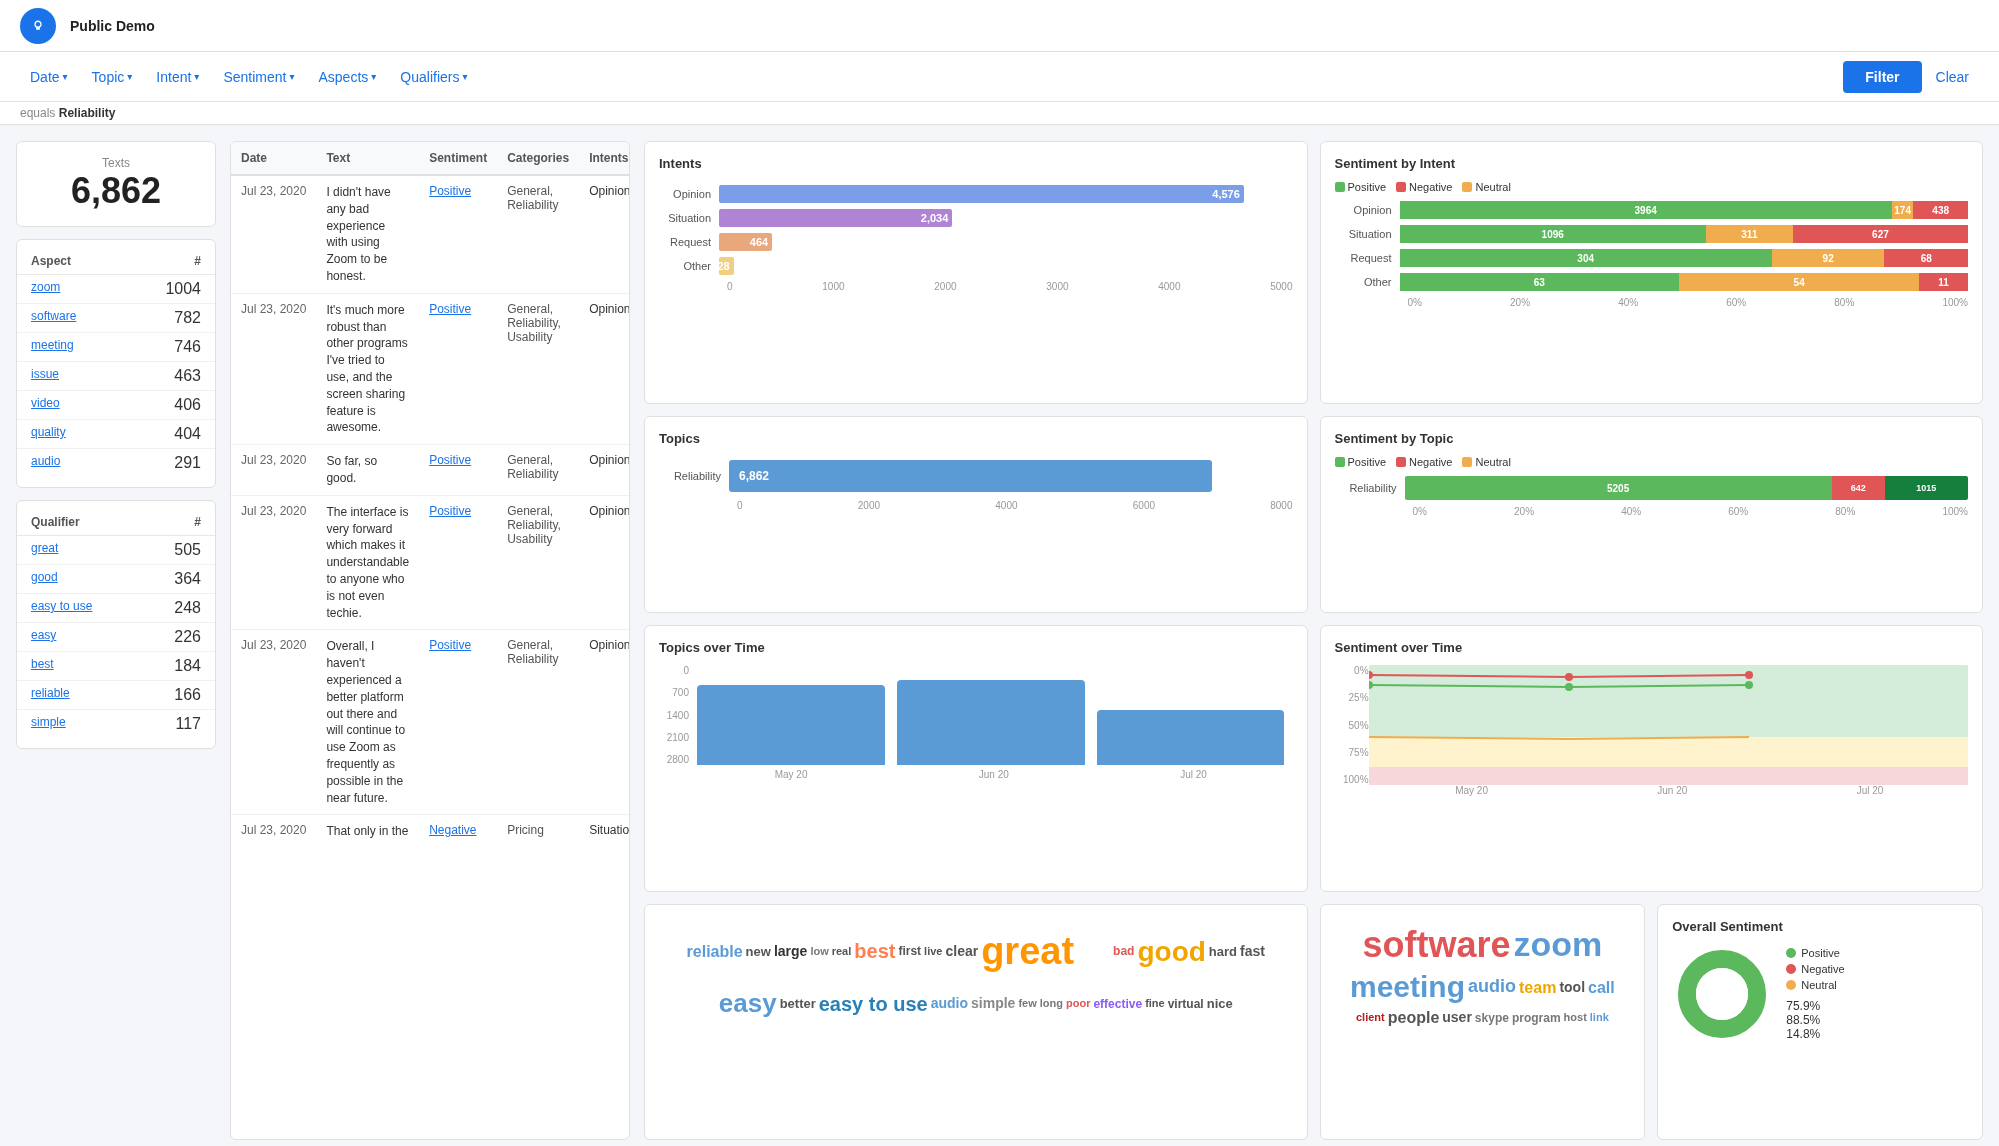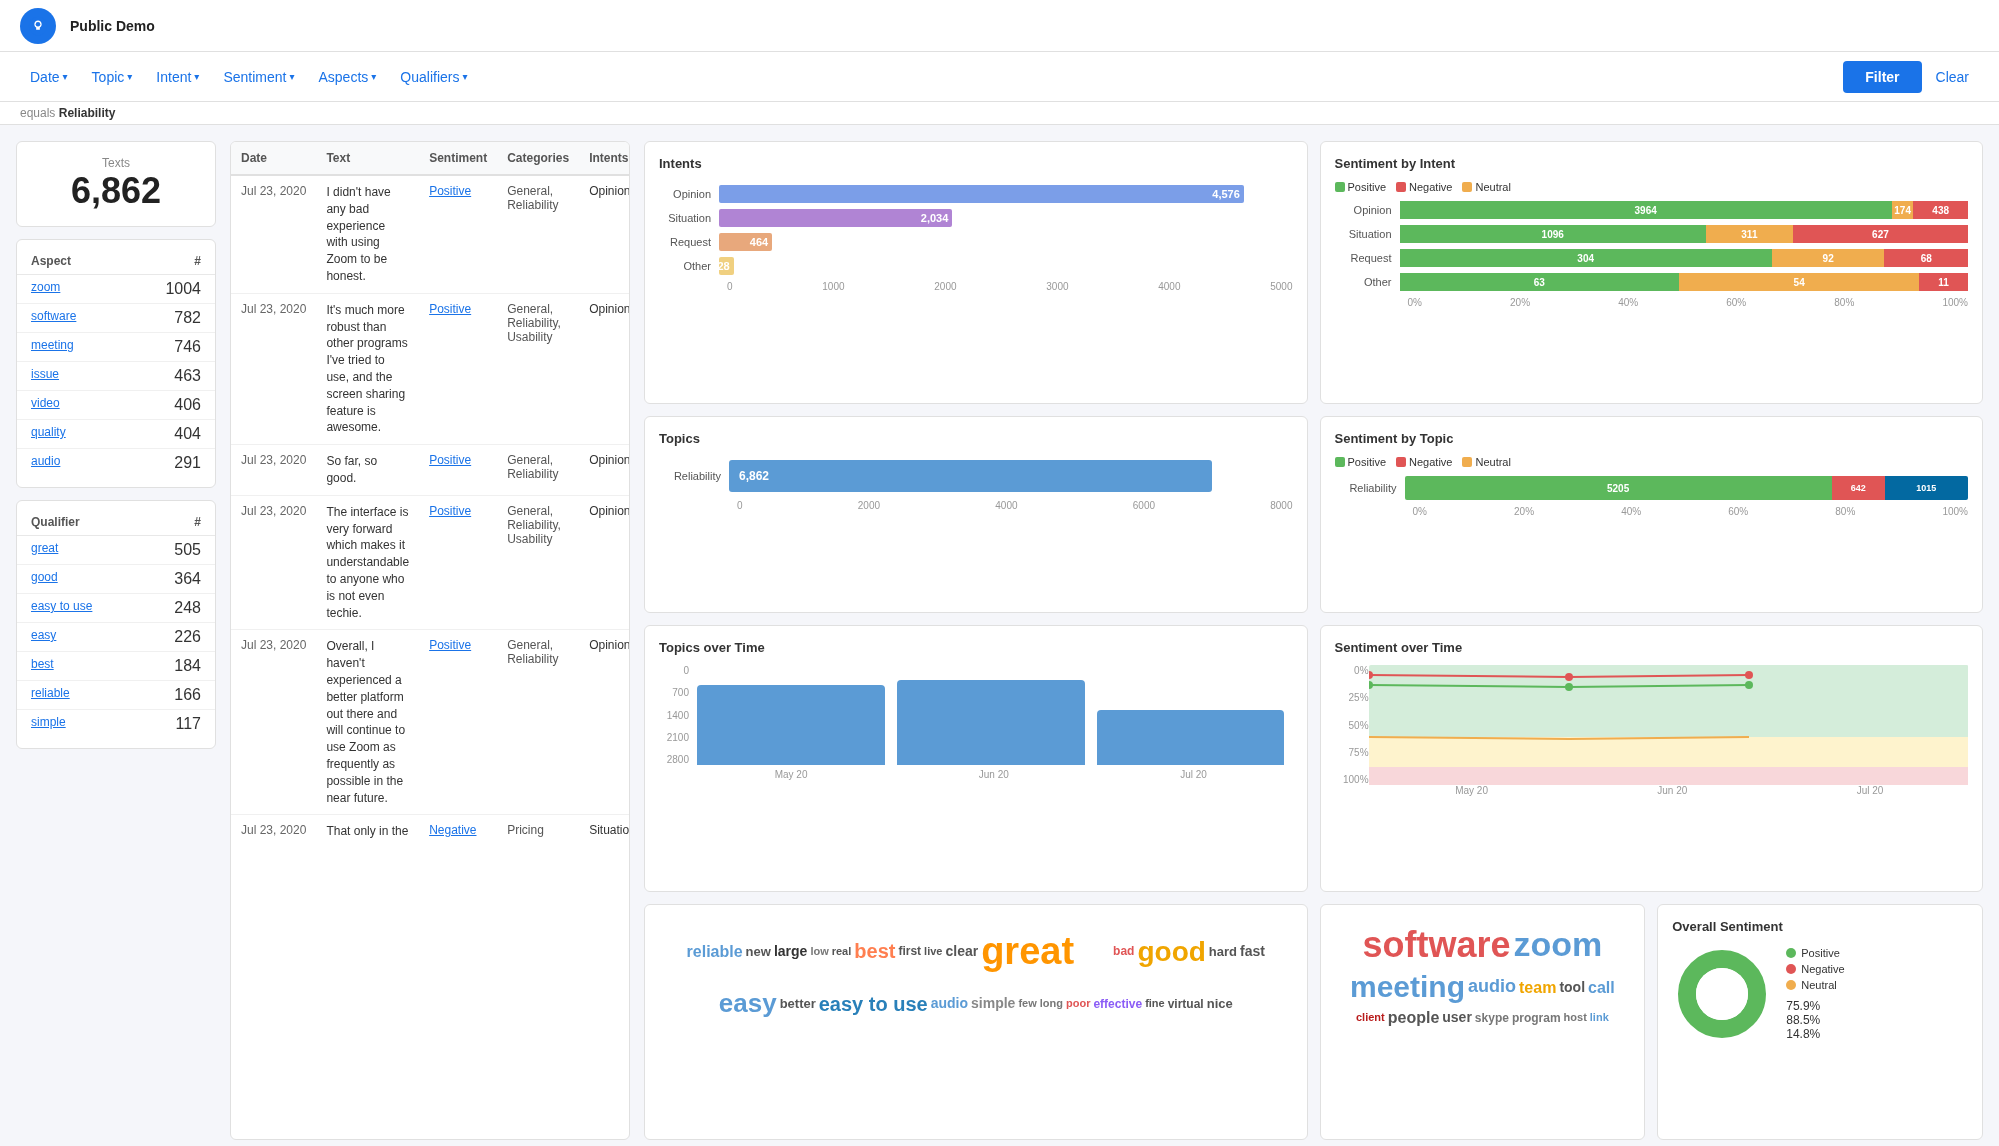--- a/index.html
+++ b/index.html
@@ -447,21 +447,21 @@
               <div class="legend-dot" style="background:#f0ad4e;"></div>
               <span>Neutral</span>
             </div>
   </div>
 
       <div class="topic-stacked-row">
         <span class="topic-stacked-label">Reliability</span>
         <div class="topic-stacked-bar">
           <div class="seg" style="width:75.9%; background:#5cb85c;">5205</div>
           <div class="seg" style="width:9.4%; background:#e05555; font-size:9px;">642</div>
-          <div class="seg" style="width:14.8%; background:#0369a1; font-size:9px;">1015</div>
+          <div class="seg" style="width:14.8%; background:#15803d; font-size:9px;">1015</div>
         </div>
       </div>
 
   <div class="stacked-axis" style="padding-left:78px;">
     <span>0%</span>
             <span>20%</span>
             <span>40%</span>
             <span>60%</span>
             <span>80%</span>
             <span>100%</span>

